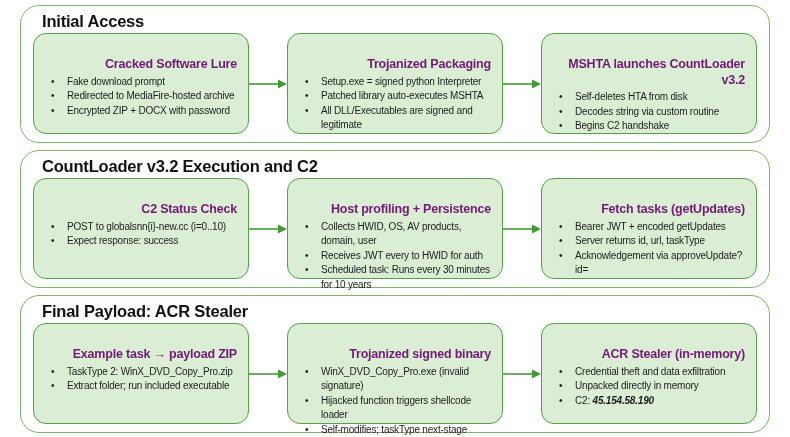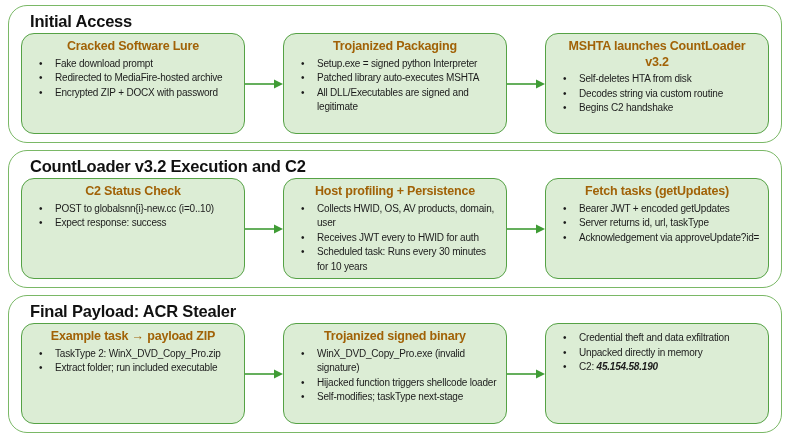--- a/index.html
+++ b/index.html
@@ -11,21 +11,21 @@
   :root {
     --outer: #7ab866;
     --fill: #dcedd5;
     --stroke: #55a245;
     --arrow: #3f9c35;
   }
   .canvas {
     width: 790px;
     height: 437px;
     box-sizing: border-box;
-    padding: 5px 8px 4px;
+    padding: 5px 20px 4px;
     display: flex;
     flex-direction: column;
     gap: 7px;
     background: #ffffff;
     overflow: hidden;
   }
   .section {
     flex: 1;
     box-sizing: border-box;
     border: 1.6px solid var(--outer);
@@ -57,23 +57,23 @@
     background: var(--fill);
     border: 1.4px solid var(--stroke);
     border-radius: 13px;
     padding: 5px 7px 6px 7px;
     min-width: 0;
   }
   .box-heading {
     font-weight: bold;
     font-size: 12.5px;
     letter-spacing: -0.2px;
-    color: #a16207;
-    text-align: center;
-    margin: 0 4px 2px 4px;
+    color: #701a75;
+    text-align: right;
+    margin: 18px 4px 2px 4px;
     line-height: 1.25;
   }
   ul.bullets {
     list-style: none;
     margin: 2px 0 0 0;
     padding: 0;
   }
   ul.bullets li {
     position: relative;
     padding-left: 26px;
@@ -209,20 +209,21 @@
           <li>Self-modifies; taskType next-stage</li>
         </ul>
       </div>
       <div class="connector">
         <svg width="38" height="12" viewBox="0 0 38 12">
             <line x1="0" y1="6" x2="30" y2="6" stroke="#3f9c35" stroke-width="1.6"></line>
             <polygon points="29,1.5 38,6 29,10.5" fill="#3f9c35"></polygon>
           </svg>
       </div>
       <div class="box">
+        <div class="box-heading">ACR Stealer (in-memory)</div>
         <ul class="bullets">
           <li>Credential theft and data exfiltration</li>
           <li>Unpacked directly in memory</li>
           <li><span>C2: </span><b class="ip">45.154.58.190</b></li>
         </ul>
       </div>
     </div>
   </div>
 
 </div>

